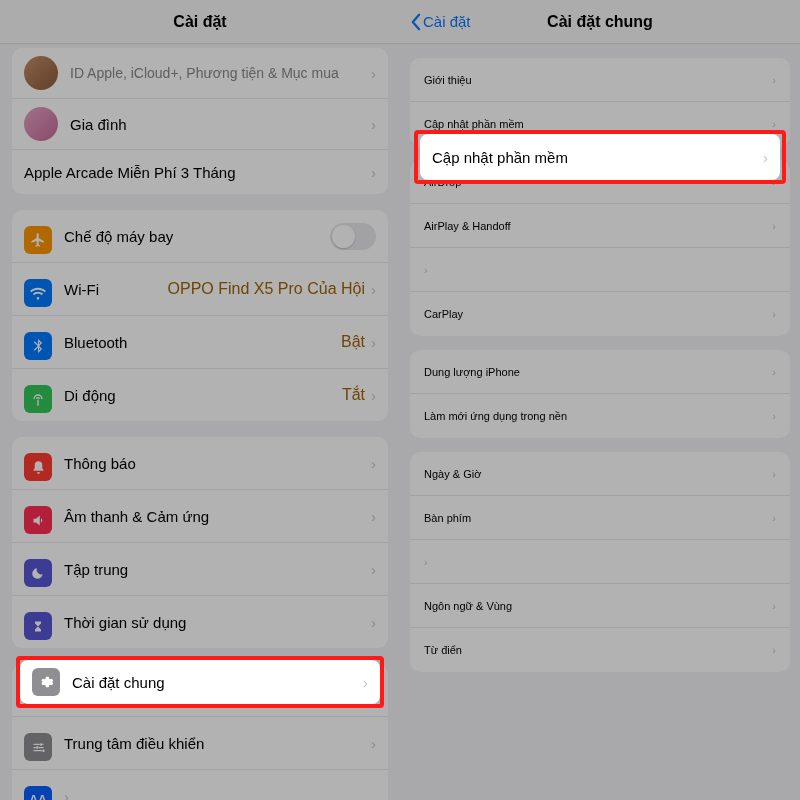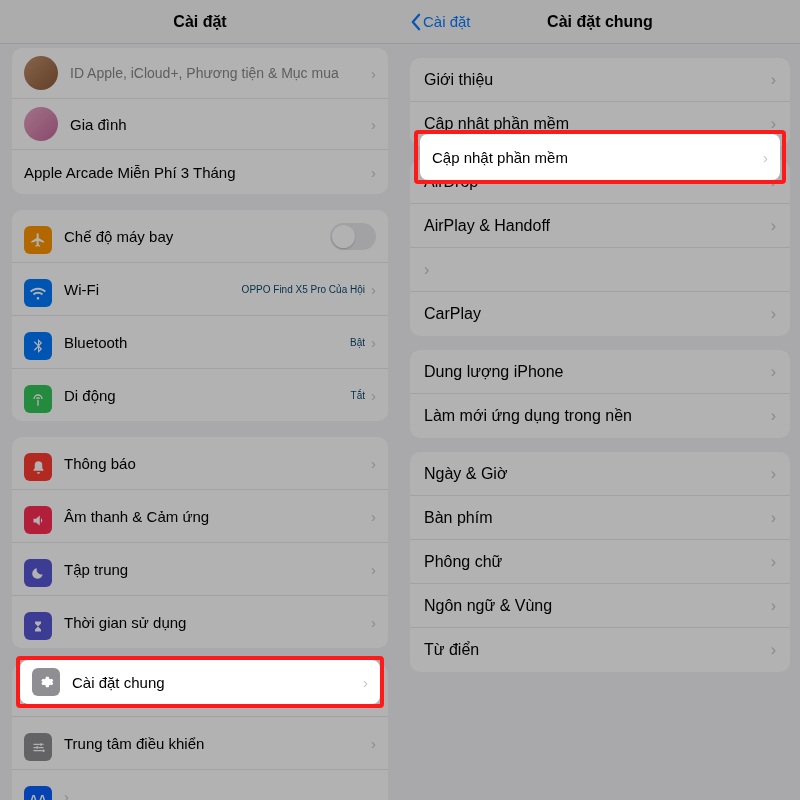--- a/index.html
+++ b/index.html
@@ -72,21 +72,21 @@
   .row:last-child{ border-bottom:none; }
   .row .icon {
     width:28px; height:28px;
     border-radius:6px;
     display:flex; align-items:center; justify-content:center;
     margin-right:12px;
     flex-shrink:0;
     margin-top:8px;
   }
   .row .label { flex:1; }
-  .row .detail { color:#0c4a6e; font-size:10px; margin-right:6px; }
+  .row .detail { color:#a16207; font-size:16px; margin-right:6px; }
   .row .chev {
     color:#c5c5c9;
     flex-shrink:0;
   }
   .toggle {
     width:46px; height:27px; border-radius:20px;
     background:#e9e9ec;
     position:relative;
     flex-shrink:0;
   }
@@ -114,21 +114,21 @@
     pointer-events:none;
   }
   
   .hl-left { left:16px; width:368px; top:656px; height:52px; }
   
   .hl-right { left:414px; width:372px; top:130px; height:54px; }
 
   
   .top-partial .row { border-top:none; }
   
-  .screen.right .row { padding:10px 14px; font-size:16px; }
+  .screen.right .row { padding:10px 14px; font-size:11px; }
   .screen.right .group { margin: 14px 0; }
   .screen.right .content { padding: 0 10px; }
 
   
   .punch {
     position:absolute;
     background:#fff;
     z-index:60;
     display:flex;
     align-items:center;
@@ -346,21 +346,20 @@
       <div class="group">
         <div class="row">
           <span class="label">Ngày &amp; Giờ</span>
           <span class="chev">›</span>
         </div>
         <div class="row">
           <span class="label">Bàn phím</span>
           <span class="chev">›</span>
         </div>
         <div class="row">
-          <span class="label">Phông chữ</span>
           <span class="chev">›</span>
         </div>
         <div class="row">
           <span class="label">Ngôn ngữ &amp; Vùng</span>
           <span class="chev">›</span>
         </div>
         <div class="row">
           <span class="label">Từ điển</span>
           <span class="chev">›</span>
         </div>

